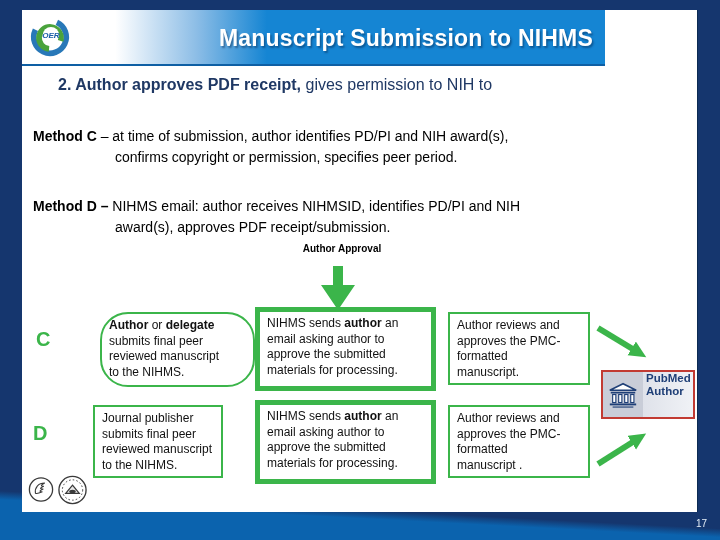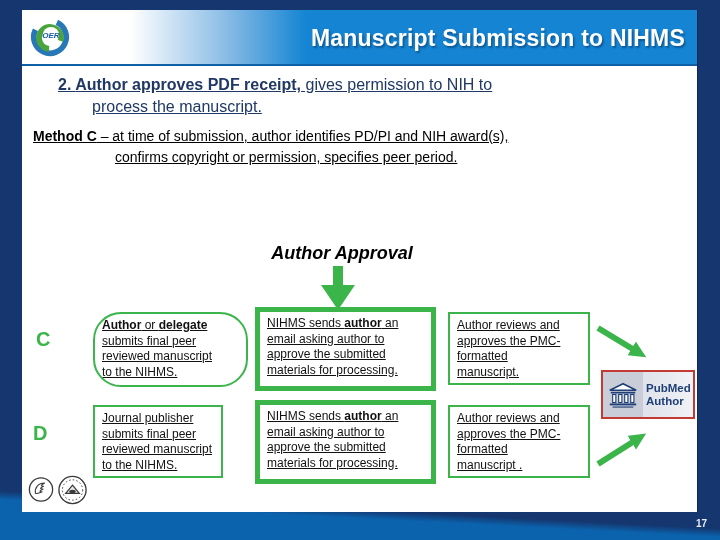--- a/index.html
+++ b/index.html
@@ -6,95 +6,96 @@
   .stage{
     position:relative;width:720px;height:540px;overflow:hidden;
     font-family:"Liberation Sans",sans-serif;
     background:linear-gradient(183deg,#15366E 0%,#15366E 91.5%,#0B63AE 93%,#0B63AE 100%);
   }
   .slide{
     position:absolute;left:22px;top:10px;width:675px;height:502px;
     background:#ffffff;border-right:1px solid #0c2a52;
   }
   .header{
-    position:absolute;left:0;top:0;width:675px;height:54px;
+    position:absolute;left:0;top:0;width:583px;height:54px;
     background:linear-gradient(to right,#ffffff 0%,#ffffff 16%,#8cbde6 30%,#1585D3 42%,#1585D3 100%);
     border-bottom:2px solid #0e5fa4;
   }
   .oer-logo{position:absolute;left:7px;top:6px;width:42px;height:42px;}
   .slide-title{
     position:absolute;right:12px;top:15px;font-size:23px;font-weight:bold;color:#ffffff;
     letter-spacing:.2px;text-shadow:1.5px 1.5px 2px rgba(0,30,70,.45);white-space:nowrap;
   }
   .heading{
     position:absolute;left:36px;top:64px;width:625px;
     font-size:16px;line-height:22px;color:#1F3864;padding-left:34px;text-indent:-34px;
   }
   .method{
     position:absolute;left:11px;width:660px;color:#000;
     font-size:14px;line-height:21px;padding-left:82px;text-indent:-82px;
   }
   .method-c{top:116px;}
   .method-d{top:186px;}
   .approval-label{
     position:absolute;left:0;top:233px;width:640px;text-align:center;
-    font-size:18px;font-weight:bold;color:#000;font-style:italic;
+    font-size:10px;font-weight:bold;color:#000;
   }
   .down-arrow{position:absolute;left:297px;top:256px;width:38px;height:44px;}
   .row-label{position:absolute;font-size:20px;font-weight:bold;color:#3BB54A;}
   .row-label-c{left:14px;top:318px;}
   .row-label-d{left:11px;top:412px;}
   .flow-box{
     position:absolute;background:#fff;border:2px solid #3BB54A;
     font-size:12px;line-height:15.5px;color:#111;padding:4px 7px;overflow:hidden;
   }
   .flow-box.thick{border-width:5px;}
-  .box-c1{left:71px;top:302px;width:155px;height:75px;border-radius:28px;}
+  .box-c1{left:78px;top:302px;width:155px;height:75px;border-radius:28px;}
   .box-c2{left:233px;top:297px;width:181px;height:84px;}
   .box-c3{left:426px;top:302px;width:142px;height:73px;}
   .box-d1{left:71px;top:395px;width:130px;height:73px;}
   .box-d2{left:233px;top:390px;width:181px;height:84px;}
   .box-d3{left:426px;top:395px;width:142px;height:73px;}
-  .flow-box,.method,.heading{box-sizing:border-box;text-decoration:underline;}
+  .flow-box,.method,.heading{box-sizing:border-box;}
   .arrow-c{position:absolute;left:572px;top:310px;width:64px;height:50px;}
   .arrow-d{position:absolute;left:572px;top:406px;width:64px;height:54px;}
   .pmc-logo{
     position:absolute;left:579px;top:360px;width:94px;height:49px;box-sizing:border-box;
     border:2px solid #C23B33;display:flex;align-items:stretch;background:#dfe2ea;
   }
   .pmc-left{width:40px;background:#c9cdd8;display:flex;align-items:center;justify-content:center;}
   .pmc-right{
     flex:1;background:linear-gradient(to right,#dfe2ea,#f0f2f6);
-    display:flex;flex-direction:column;justify-content:center;padding-left:3px;
+    display:flex;flex-direction:column;padding-left:3px;
   }
   .pmc-text{font-size:11.5px;line-height:13px;font-weight:bold;color:#1F3F77;}
   .hhs-logo{position:absolute;left:6px;top:466px;width:26px;height:27px;}
   .nih-logo{position:absolute;left:35px;top:464px;width:31px;height:32px;}
-  .page-number{position:absolute;left:696px;top:518px;font-size:10px;color:#e4eef7;font-weight:bold;}
+  .page-number{position:absolute;left:696px;top:518px;font-size:10px;color:#e4eef7;}
   b{font-weight:bold;}
 </style>
 </head>
 <body>
 
 <div class="stage">
   <div class="slide">
 
     <div class="header">
       <svg class="oer-logo" viewBox="0 0 44 44">
         <circle cx="22" cy="22" r="17" fill="none" stroke="#2878b8" stroke-width="6" stroke-dasharray="80 28" transform="rotate(-65 22 22)"></circle>
         <circle cx="22" cy="23" r="11.5" fill="none" stroke="#4aa33c" stroke-width="6" stroke-dasharray="56 17" transform="rotate(95 22 23)"></circle>
         <circle cx="23" cy="20" r="8.5" fill="#ffffff"></circle>
         <text x="23" y="23.5" text-anchor="middle" font-size="8.5" font-style="italic" font-weight="bold" fill="#1b5ea8" font-family="Liberation Sans, sans-serif">OER</text>
       </svg>
       <div class="slide-title">Manuscript Submission to NIHMS</div>
     </div>
 
-    <div class="heading"><b>2. </b><b>Author approves PDF receipt,</b><span> gives permission to NIH to</span><br><span>process the manuscript.</span></div>
+    <div class="heading"><b>2. </b><b>Author approves PDF receipt,</b><span> gives permission to NIH to</span><br></div>
 
     <div class="method method-c"><b>Method C</b><span> – at time of submission, author identifies PD/PI and NIH award(s),</span><br><span>confirms copyright or permission, specifies peer period.</span></div>
+    <div class="method method-d"><b>Method D –</b><span> NIHMS email: author receives NIHMSID, identifies PD/PI and NIH</span><br><span>award(s), approves PDF receipt/submission.</span></div>
 
     <div class="approval-label">Author Approval</div>
 
     <svg class="down-arrow" viewBox="0 0 38 44">
       <polygon points="14,0 24,0 24,19 36,19 19,44 2,19 14,19" fill="#3BB54A"></polygon>
     </svg>
 
     <div class="row-label row-label-c">C</div>
     <div class="row-label row-label-d">D</div>
 

